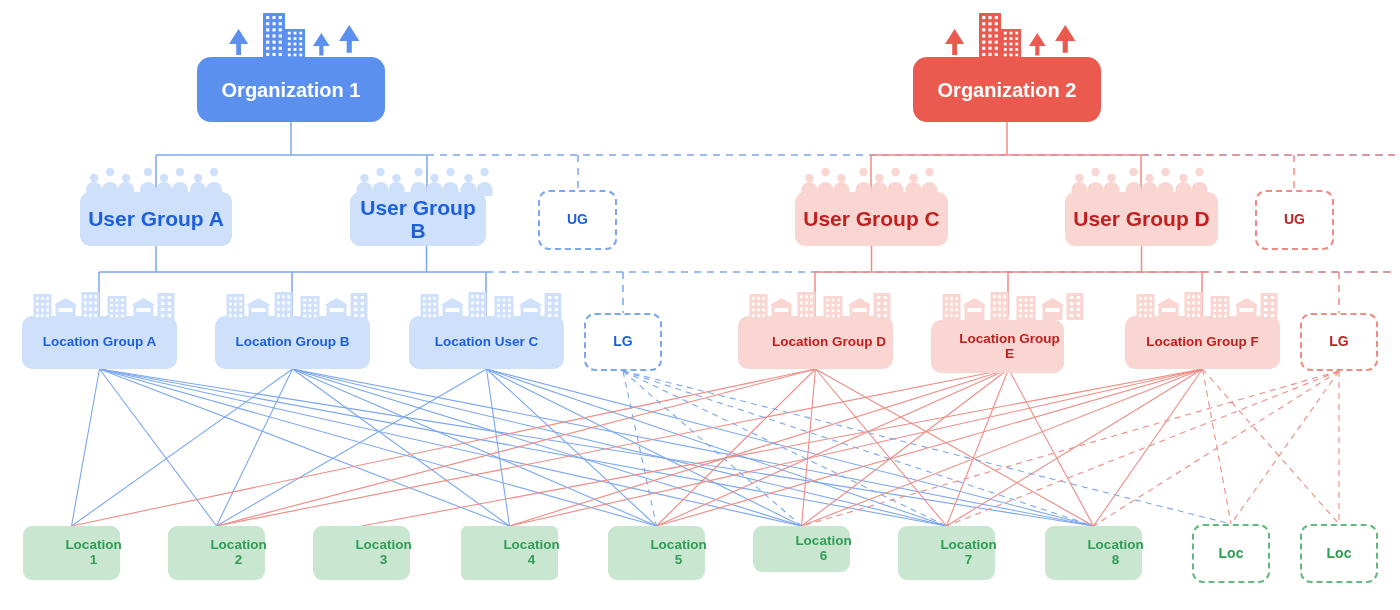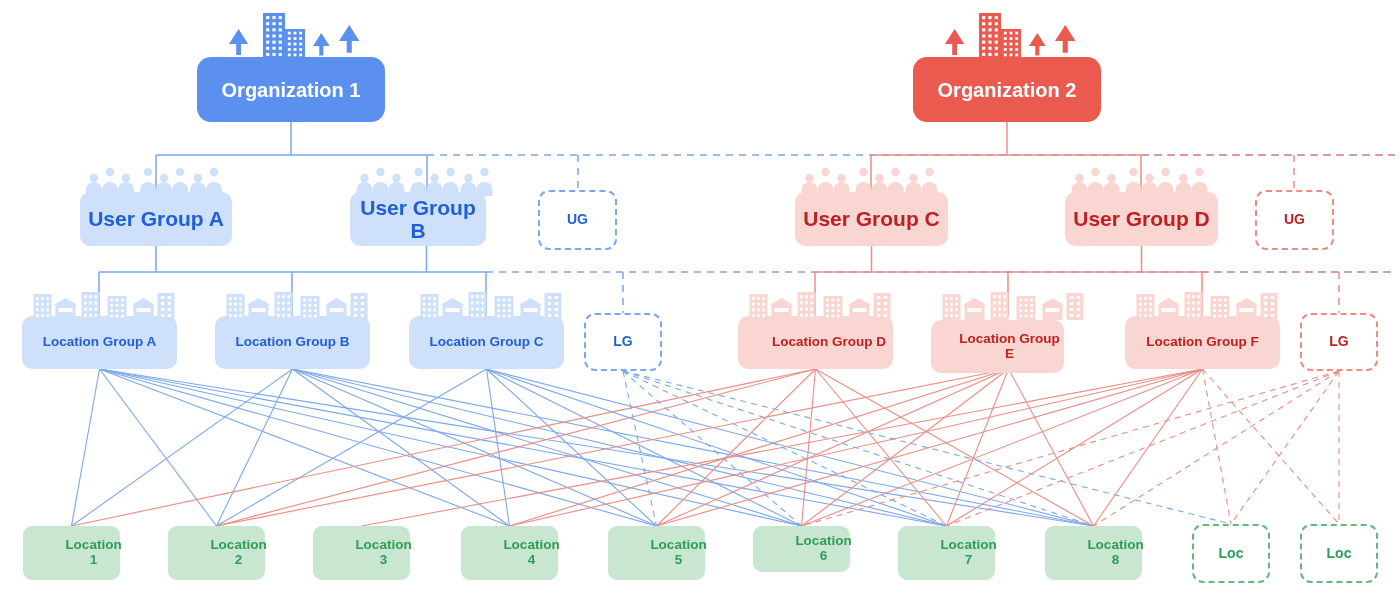--- a/index.html
+++ b/index.html
@@ -125,41 +125,41 @@
       <div class="node ug red" style="left: 1065px; top: 192px; width: 153px; height: 54px;">
         <span>User Group D</span>
       </div>
       <div class="node lg blue" style="left: 22px; top: 316px; width: 155px; height: 53px;">
         <span>Location Group A</span>
       </div>
       <div class="node lg blue" style="left: 215px; top: 316px; width: 155px; height: 53px;">
         <span>Location Group B</span>
       </div>
       <div class="node lg blue" style="left: 409px; top: 316px; width: 155px; height: 53px;">
-        <span>Location Group C</span>
+        <span>Location User C</span>
       </div>
       <div class="node lg red" style="left: 738px; top: 316px; width: 155px; height: 53px; padding-left: 27px;">
         <span>Location Group D</span>
       </div>
       <div class="node lg red" style="left: 931px; top: 320px; width: 133px; height: 53px; padding-left: 24px;">
         <span>Location Group E</span>
       </div>
       <div class="node lg red" style="left: 1125px; top: 316px; width: 155px; height: 53px;">
         <span>Location Group F</span>
       </div>
       <div class="node loc" style="left: 23px; top: 526px; width: 97px; height: 54px;">
         <span>Location 1</span>
       </div>
       <div class="node loc" style="left: 168px; top: 526px; width: 97px; height: 54px;">
         <span>Location 2</span>
       </div>
       <div class="node loc" style="left: 313px; top: 526px; width: 97px; height: 54px;">
         <span>Location 3</span>
       </div>
-      <div class="node loc" style="left: 461px; top: 526px; width: 97px; height: 54px;">
+      <div class="node loc" style="left: 461px; top: 526px; width: 97px; height: 54px; border-radius: 6px;">
         <span>Location 4</span>
       </div>
       <div class="node loc" style="left: 608px; top: 526px; width: 97px; height: 54px;">
         <span>Location 5</span>
       </div>
       <div class="node loc" style="left: 753px; top: 526px; width: 97px; height: 46px;">
         <span>Location 6</span>
       </div>
       <div class="node loc" style="left: 898px; top: 526px; width: 97px; height: 54px;">
         <span>Location 7</span>

